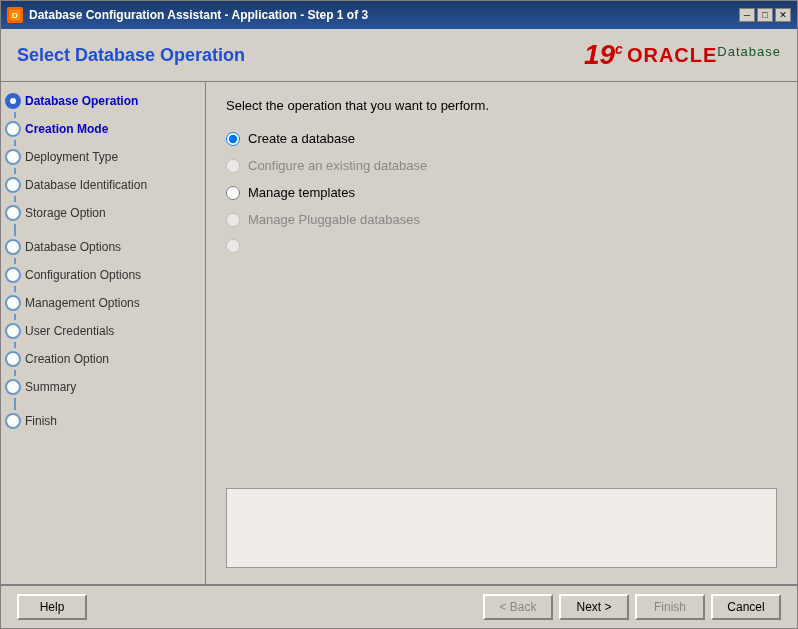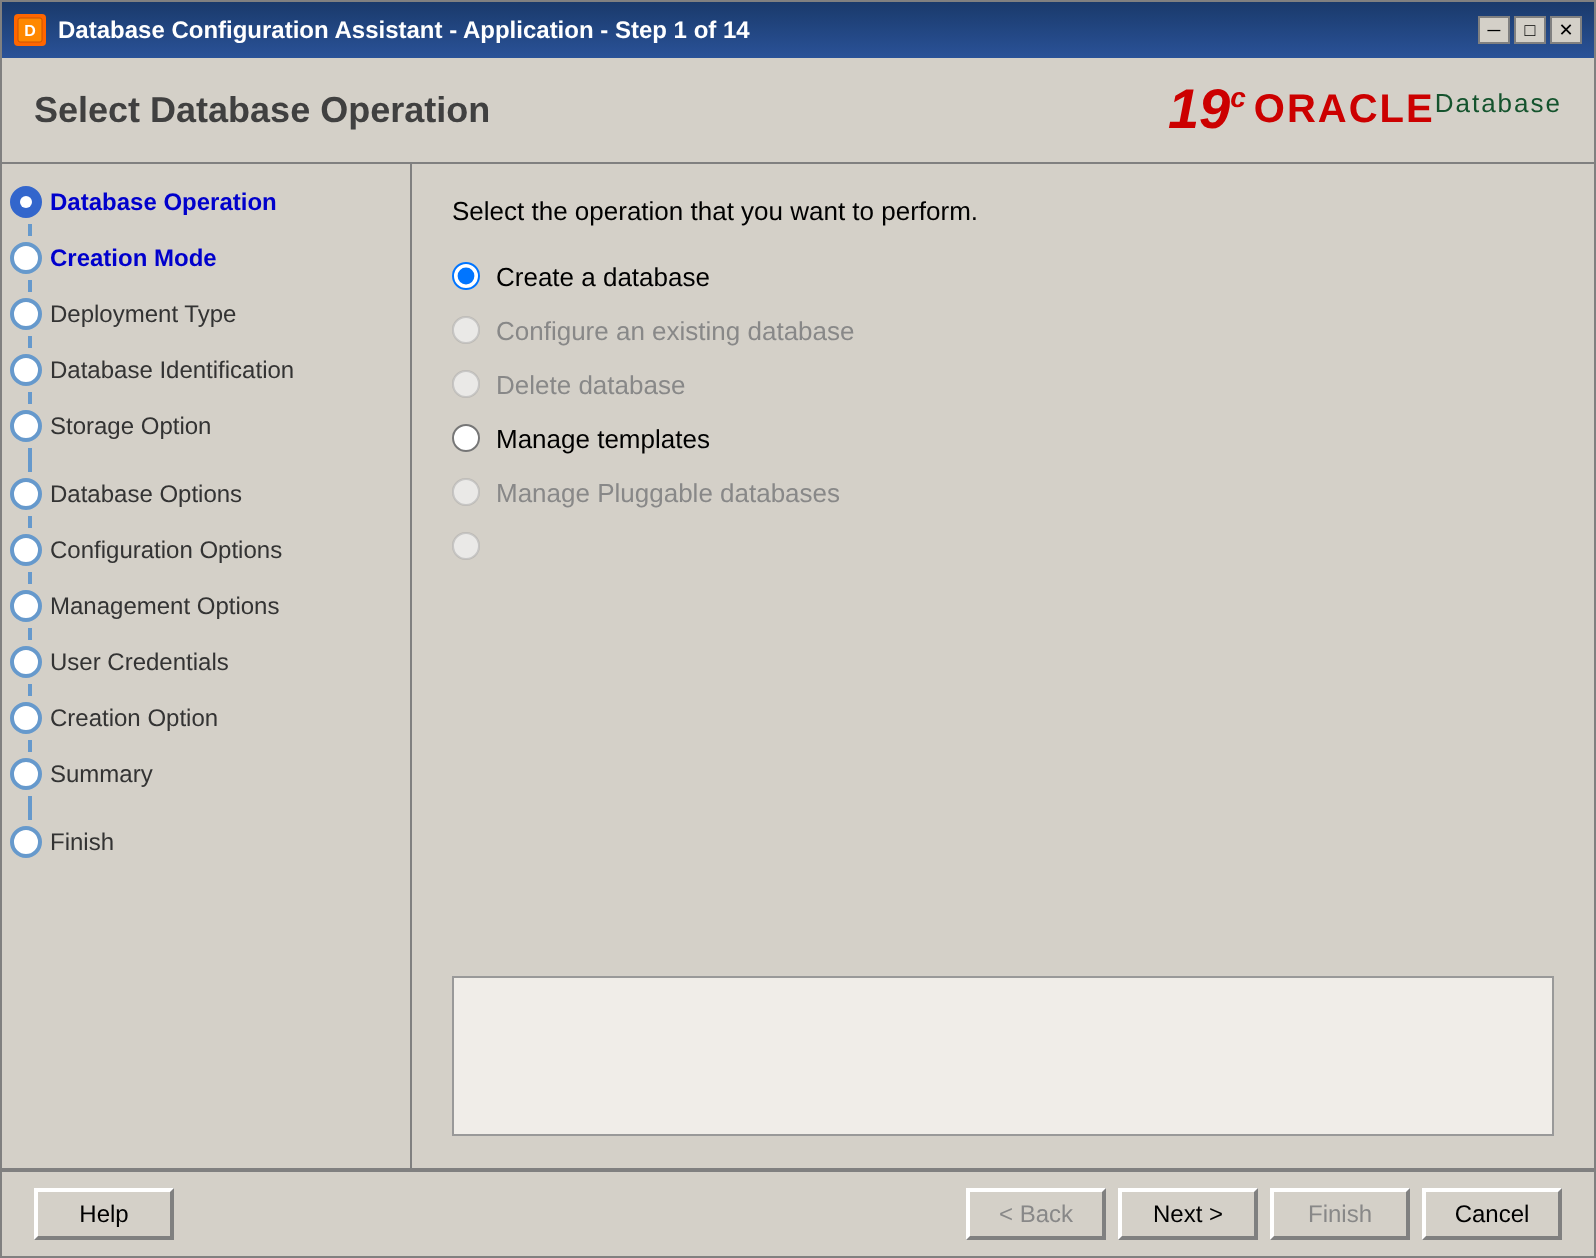--- a/index.html
+++ b/index.html
@@ -80,21 +80,21 @@
       border-bottom: 1px solid #808080;
       display: flex;
       justify-content: space-between;
       align-items: center;
       flex-shrink: 0;
     }
 
     .header-title {
       font-size: 18px;
       font-weight: bold;
-      color: #404040;
+      color: #1d4ed8;
     }
 
     .oracle-logo {
       display: flex;
       align-items: center;
       gap: 4px;
     }
 
     .oracle-19c {
       font-size: 28px;
@@ -196,21 +196,21 @@
     }
 
     .radio-group {
       display: flex;
       flex-direction: column;
       gap: 12px;
     }
 
     .radio-item {
       display: flex;
-      align-items: flex-start;
+      align-items: center;
       gap: 8px;
     }
 
     .radio-item input[type="radio"] {
       width: 14px;
       height: 14px;
       cursor: pointer;
     }
 
     .radio-item label {
@@ -278,21 +278,21 @@
 <div class="window">
 
   <div class="title-bar">
     <div class="title-bar-left">
       <div class="title-bar-icon">
         <svg width="14" height="14" viewBox="0 0 14 14">
           <rect x="1" y="1" width="12" height="12" rx="1" fill="#ff8800" stroke="#cc5500" stroke-width="0.5"></rect>
           <text x="7" y="10" text-anchor="middle" font-size="8" fill="white" font-weight="bold">D</text>
         </svg>
       </div>
-      <span class="title-bar-title">Database Configuration Assistant - Application - Step 1 of 14</span>
+      <span class="title-bar-title">Database Configuration Assistant - Application - Step 1 of 3</span>
     </div>
     <div class="title-bar-controls">
       <button class="title-btn">─</button>
       <button class="title-btn">□</button>
       <button class="title-btn">✕</button>
     </div>
   </div>
 
   <div class="header-section">
     <h1 class="header-title">Select Database Operation</h1>
@@ -395,24 +395,20 @@
         <div class="radio-item">
           <input type="radio" name="db-operation" id="create-database" checked="" style="">
           <label for="create-database">Create a database</label>
         </div>
 
         <div class="radio-item disabled">
           <input type="radio" name="db-operation" id="configure-existing" disabled="" style="">
           <label for="configure-existing">Configure an existing database</label>
         </div>
 
-        <div class="radio-item disabled">
-          <input type="radio" name="db-operation" id="delete-database" disabled="" style="">
-          <label for="delete-database">Delete database</label>
-        </div>
 
         <div class="radio-item">
           <input type="radio" name="db-operation" id="manage-templates" style="">
           <label for="manage-templates">Manage templates</label>
         </div>
 
         <div class="radio-item disabled">
           <input type="radio" name="db-operation" id="manage-pluggable" disabled="" style="">
           <label for="manage-pluggable">Manage Pluggable databases</label>
         </div>

